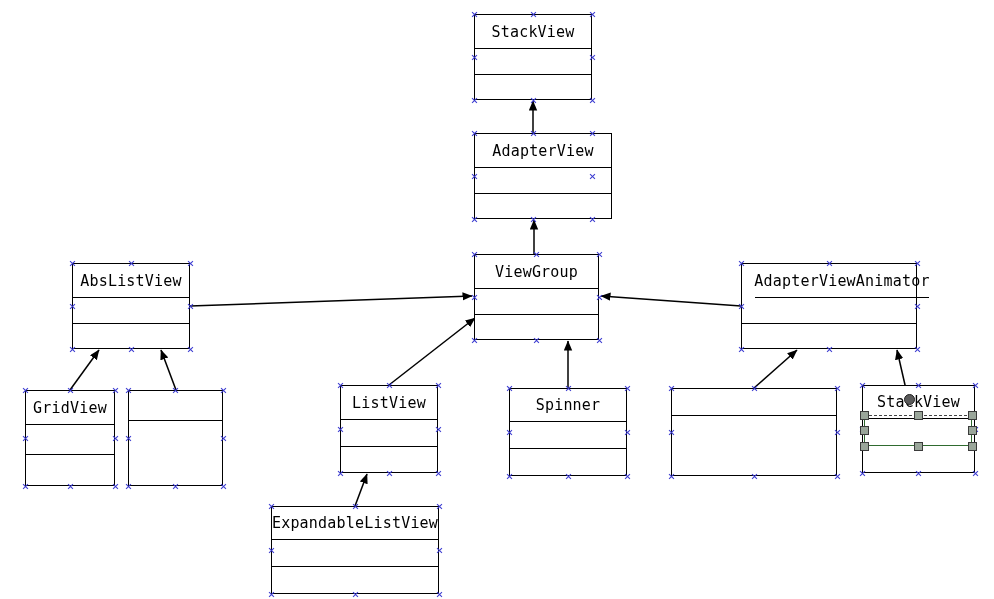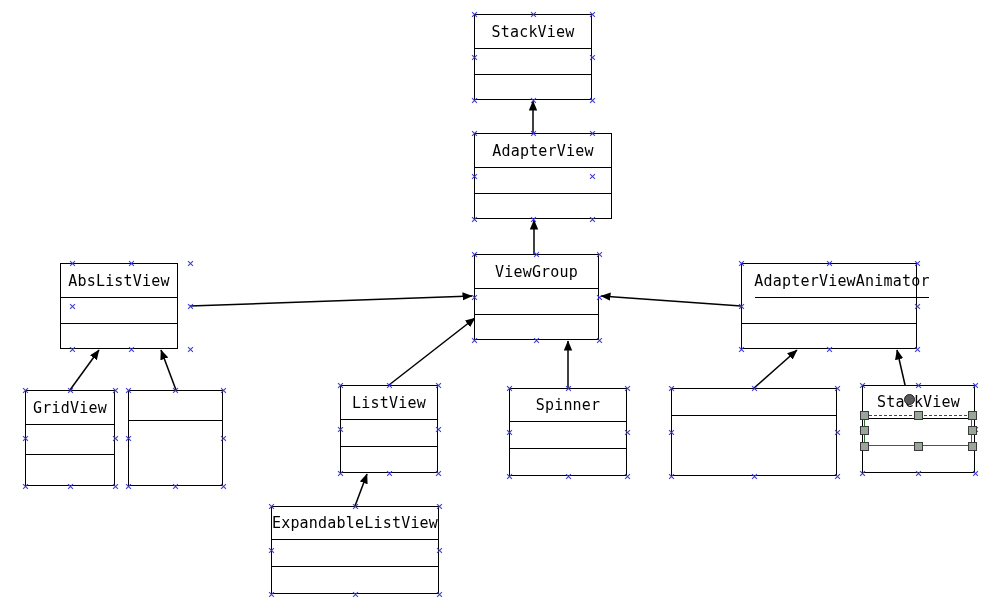--- a/index.html
+++ b/index.html
@@ -155,21 +155,21 @@
       <div class="uml-box" style="left: 474px; top: 133px; width: 138px; height: 86px;">
         <div class="uml-name" style="height: 34px;">AdapterView</div>
         <div class="uml-attrs" style="height: 26px;"></div>
         <div class="uml-ops" style="height: 23px;"></div>
       </div>
       <div class="uml-box" style="left: 474px; top: 254px; width: 125px; height: 86px;">
         <div class="uml-name" style="height: 34px;">ViewGroup</div>
         <div class="uml-attrs" style="height: 26px;"></div>
         <div class="uml-ops" style="height: 23px;"></div>
       </div>
-      <div class="uml-box" style="left: 60px; top: 263px; width: 118px; height: 86px;">
+      <div class="uml-box" style="left: 72px; top: 263px; width: 118px; height: 86px;">
         <div class="uml-name" style="height: 34px;">AbsListView</div>
         <div class="uml-attrs" style="height: 26px;"></div>
         <div class="uml-ops" style="height: 23px;"></div>
       </div>
       <div class="uml-box" style="left: 741px; top: 263px; width: 176px; height: 86px;">
         <div class="uml-name" style="height: 34px; margin-left: 13px;">AdapterViewAnimator</div>
         <div class="uml-attrs" style="height: 26px;"></div>
         <div class="uml-ops" style="height: 23px;"></div>
       </div>
       <div class="uml-box" style="left: 25px; top: 390px; width: 90px; height: 96px;">

